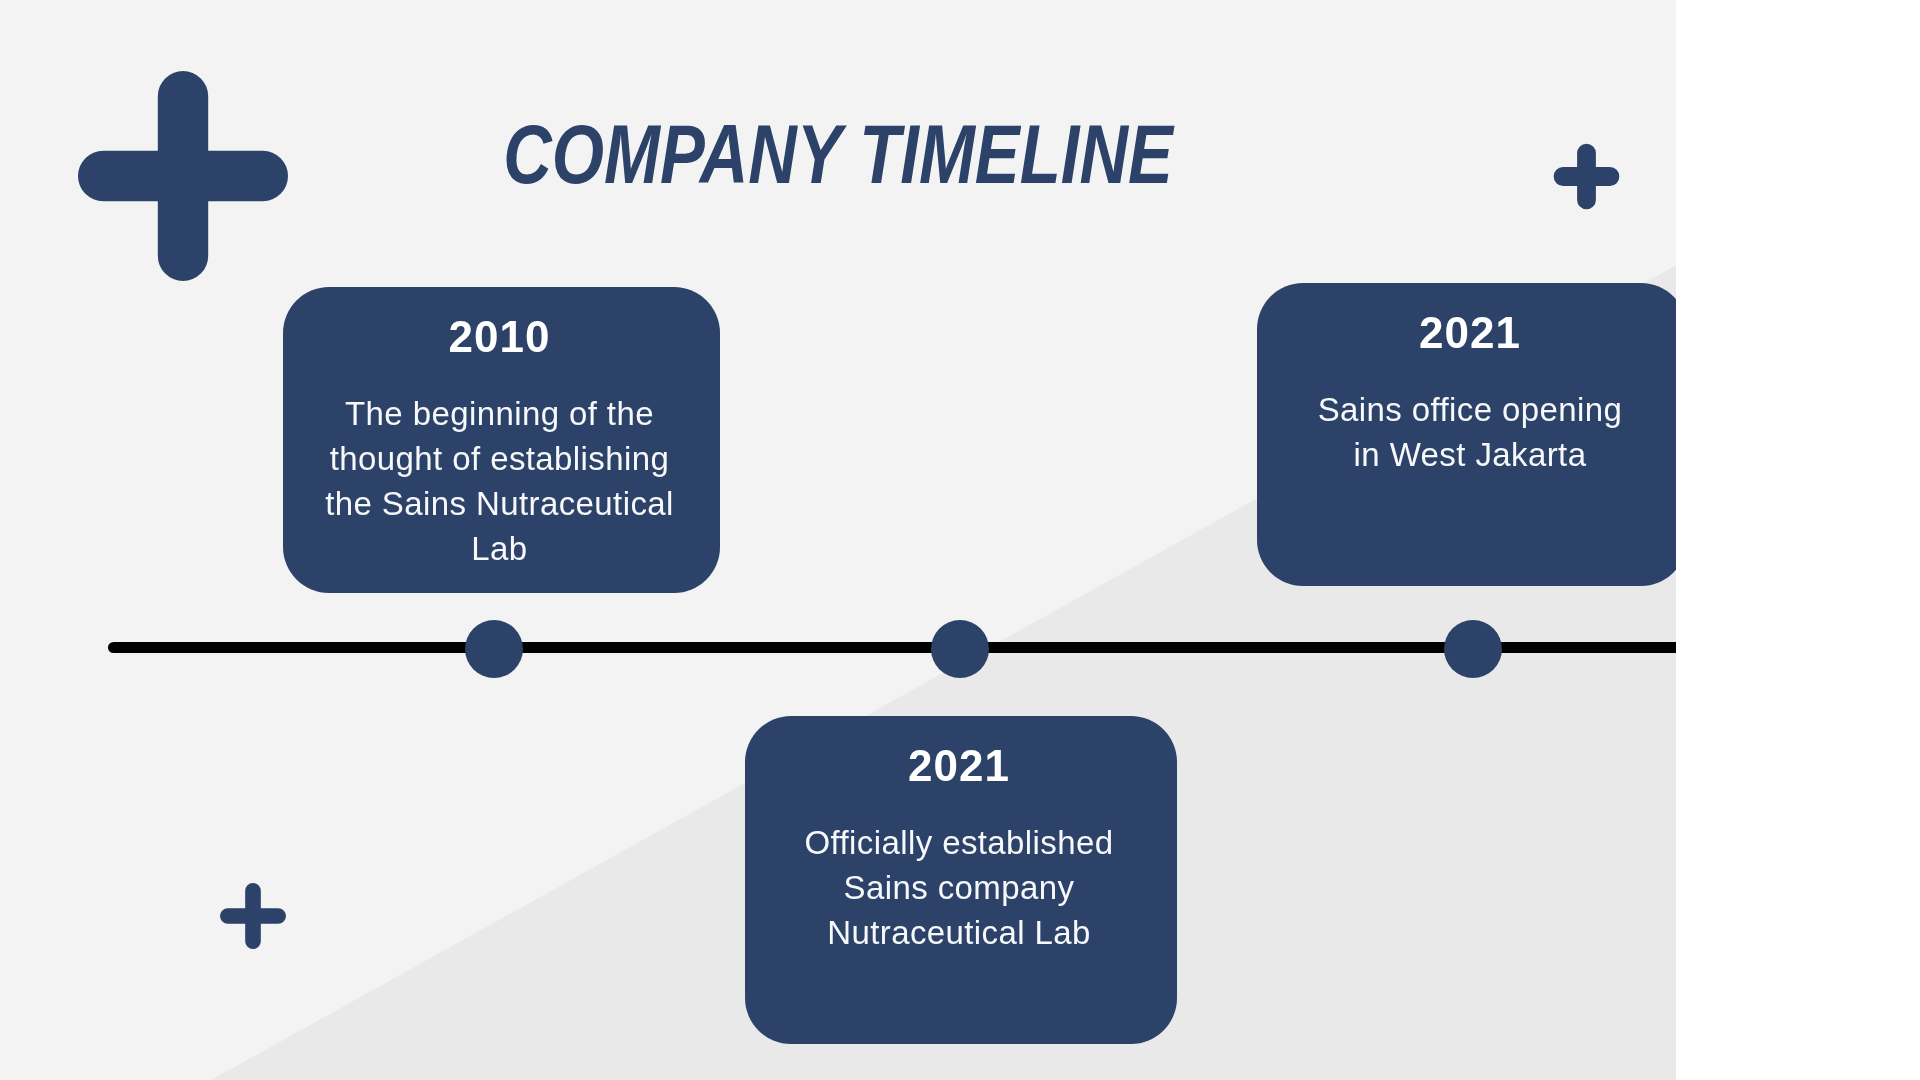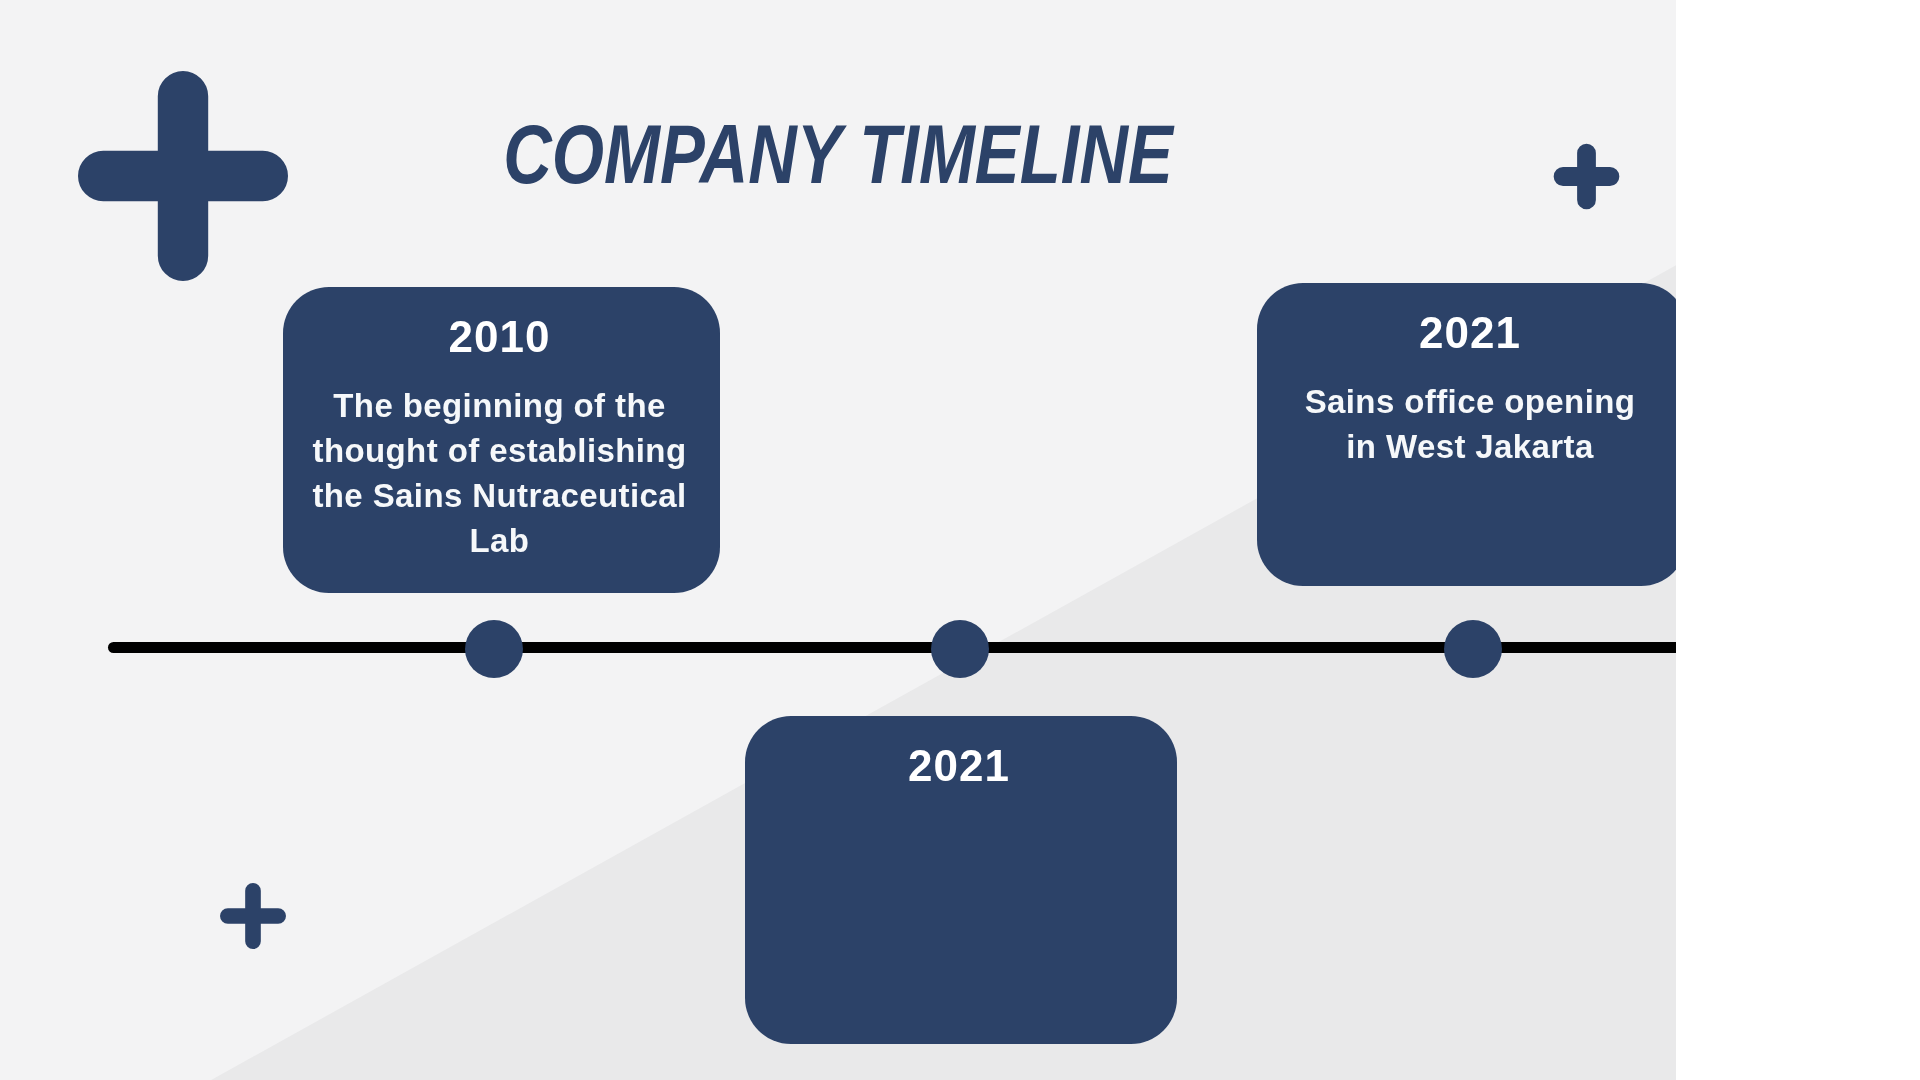--- a/index.html
+++ b/index.html
@@ -80,23 +80,23 @@
   .card-2020{left:745px;top:716px;width:432px;height:328px;}
   .card-2022{left:1257px;top:283px;width:430px;height:303px;}
   .card-year{
     font-size:44px;
     line-height:52px;
     font-weight:800;
     color:#ffffff;
     letter-spacing:1px;
   }
   .card-body{
-    margin-top:20px;
+    margin-top:28px;
     font-size:33px;
-    font-weight:700;
+    font-weight:400;
     line-height:45px;
     letter-spacing:0.4px;
     white-space:pre-line;
   }
 </style>
 </head>
 <body>
 
 <div class="slide">
 
@@ -133,20 +133,23 @@
   <div class="card card-2010">
     <div class="card-year">2010</div>
     <div class="card-body">The beginning of the
 thought of establishing
 the Sains Nutraceutical
 Lab</div>
   </div>
 
   <div class="card card-2020">
     <div class="card-year">2021</div>
+    <div class="card-body">Officially established
+Sains company
+Nutraceutical Lab</div>
   </div>
 
   <div class="card card-2022">
     <div class="card-year">2021</div>
     <div class="card-body">Sains office opening
 in West Jakarta</div>
   </div>
 
 </div>
 

